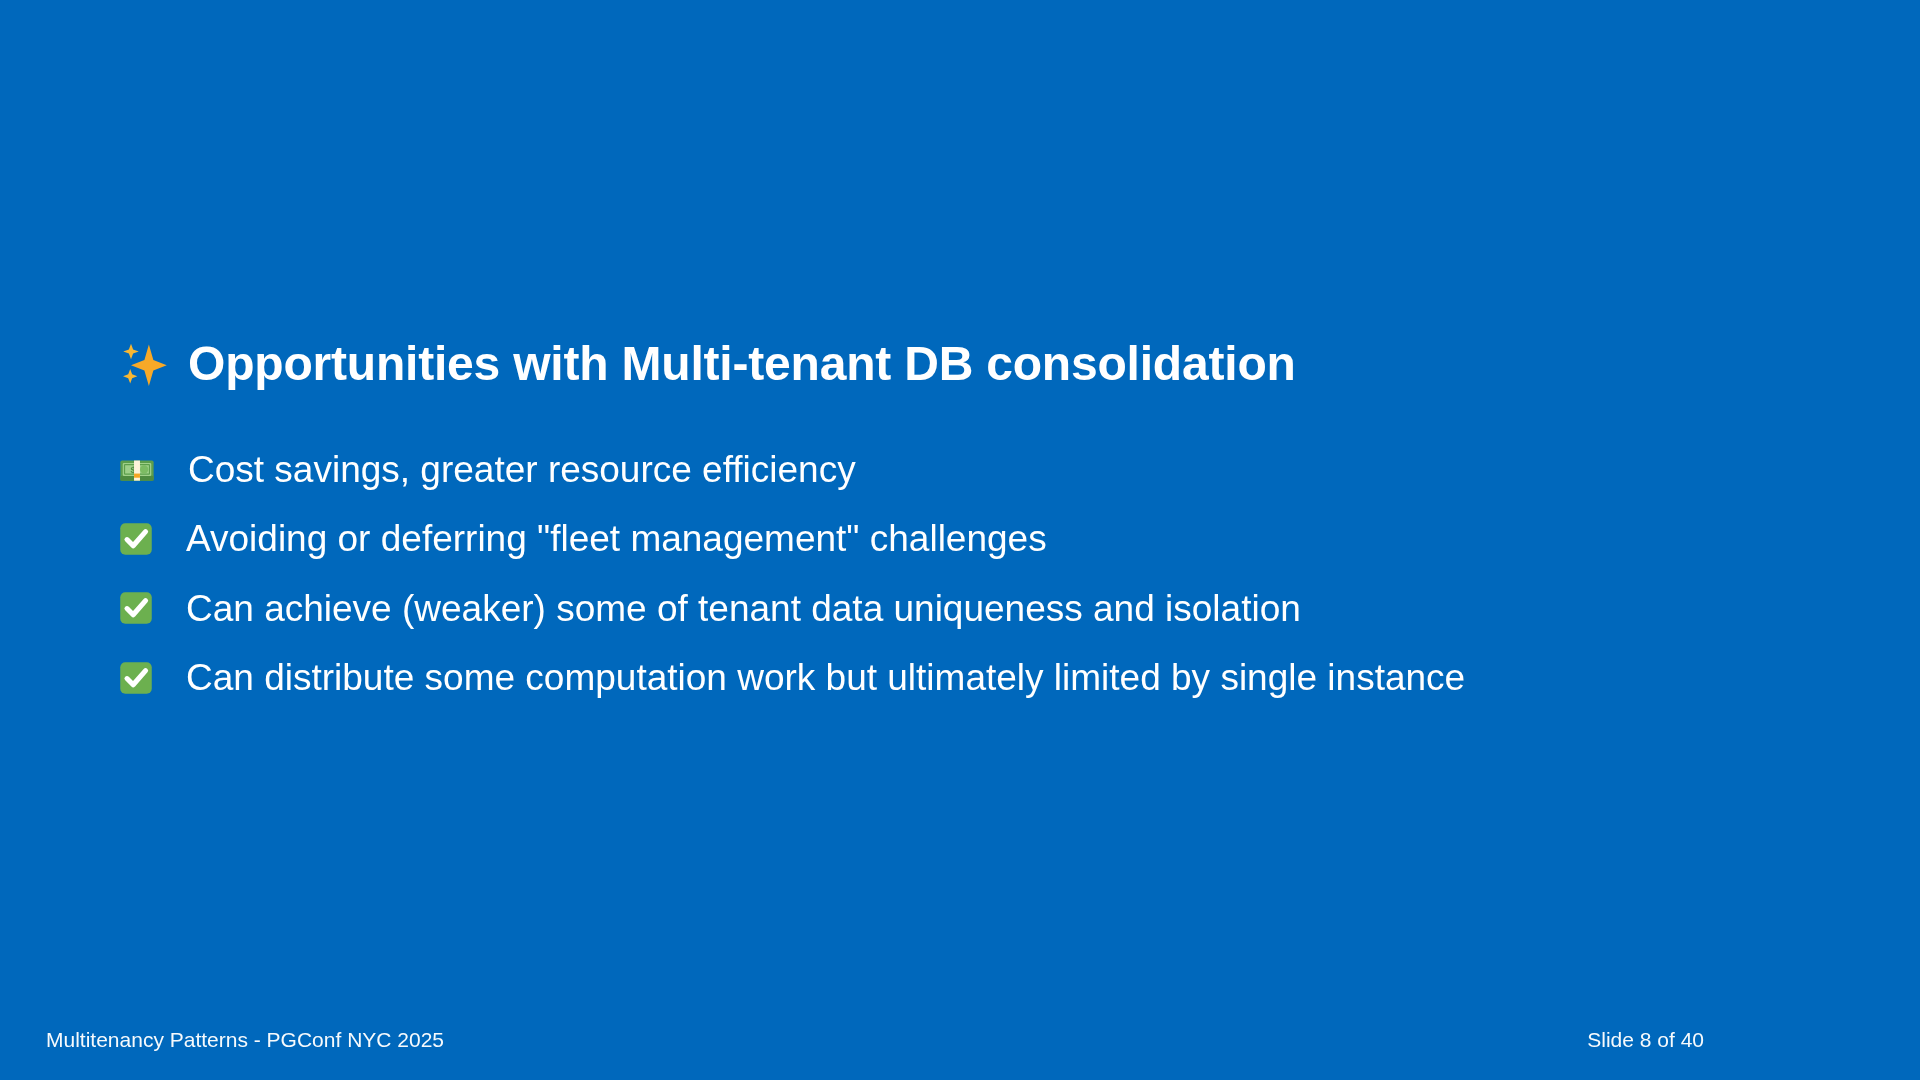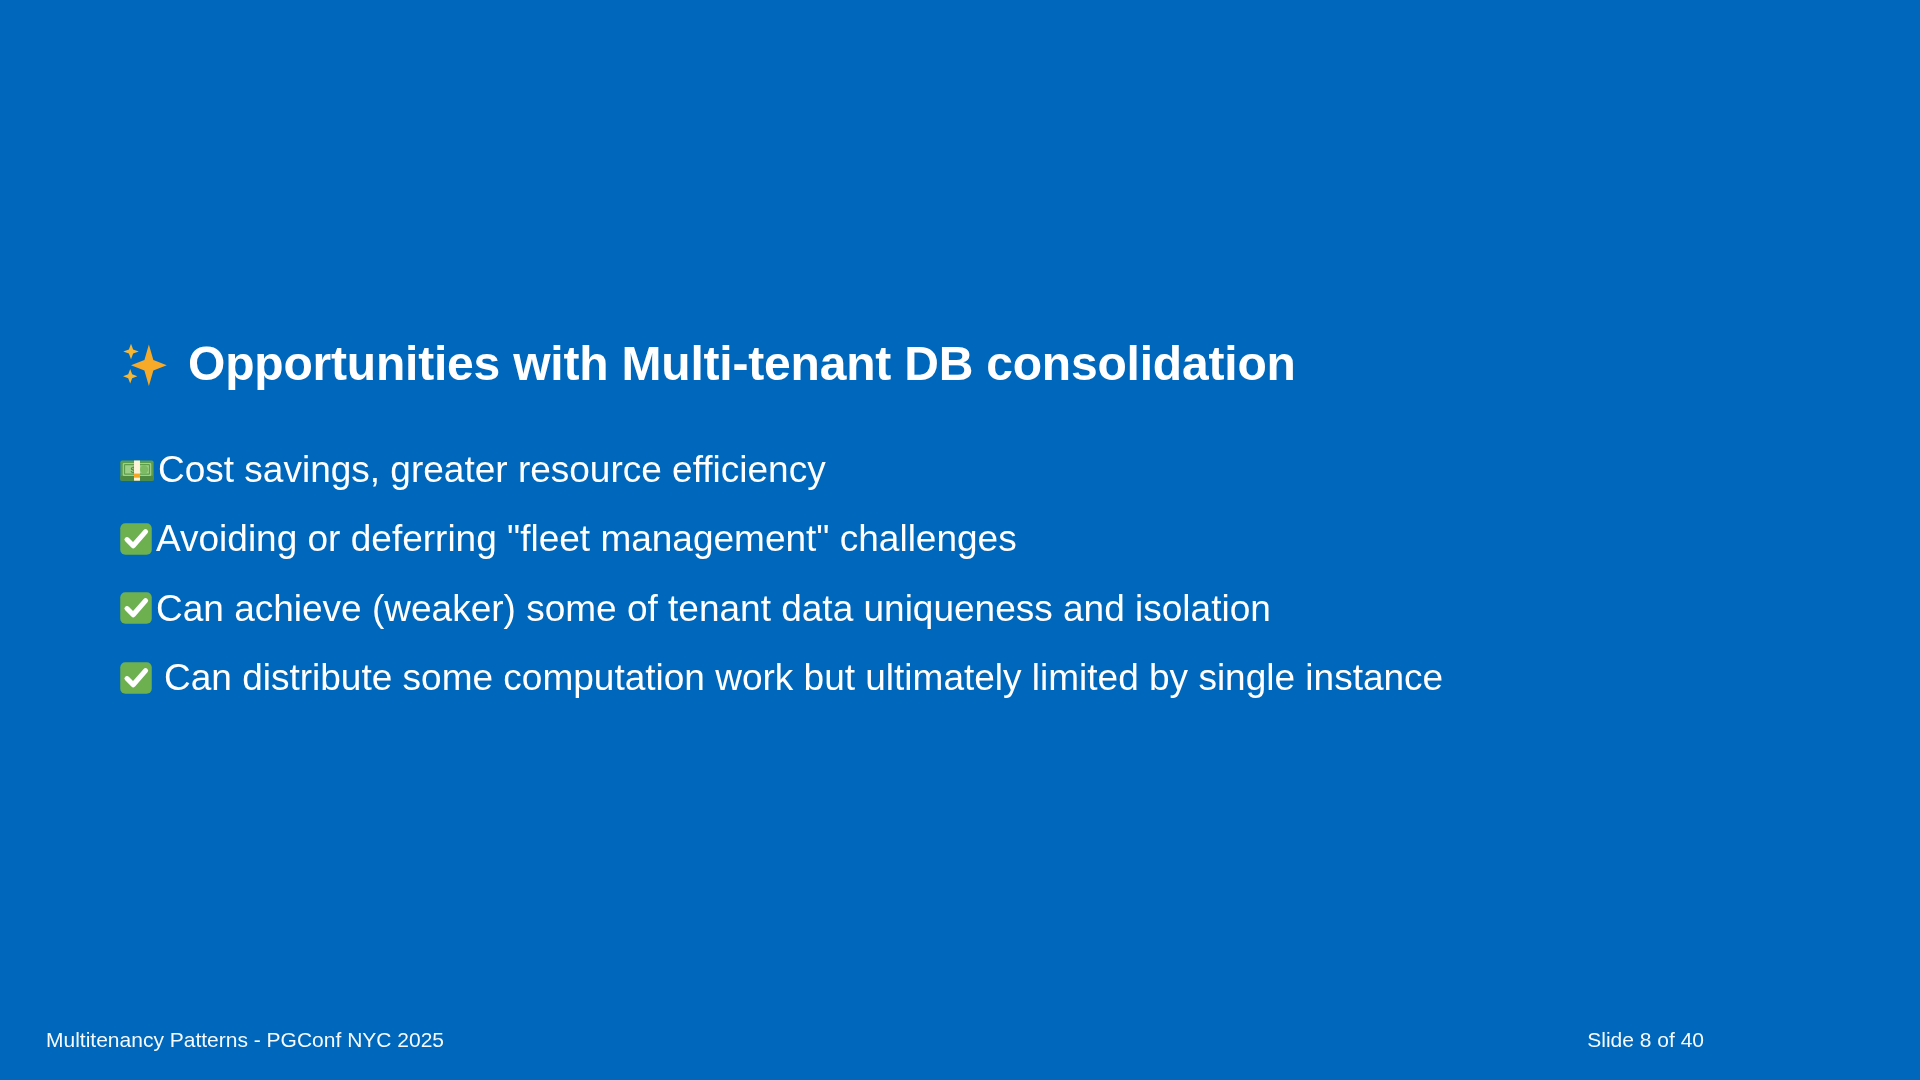--- a/index.html
+++ b/index.html
@@ -56,23 +56,23 @@
   .bullet {
     display: flex;
     align-items: center;
     color: #ffffff;
     font-size: 37px;
     font-weight: normal;
     line-height: 1.12;
     white-space: nowrap;
     margin-bottom: 28px;
   }
-  .bullet:last-child { margin-bottom: 0; gap: 8px; }
+  .bullet:last-child { margin-bottom: 0; }
   .bullet .bullet-text {
-    margin-left: 2px;
+    margin-left: 32px;
   }
 
   
   .emoji {
     flex: 0 0 auto;
     display: inline-block;
     line-height: 0;
   }
   .emoji svg { display: block; }
 

